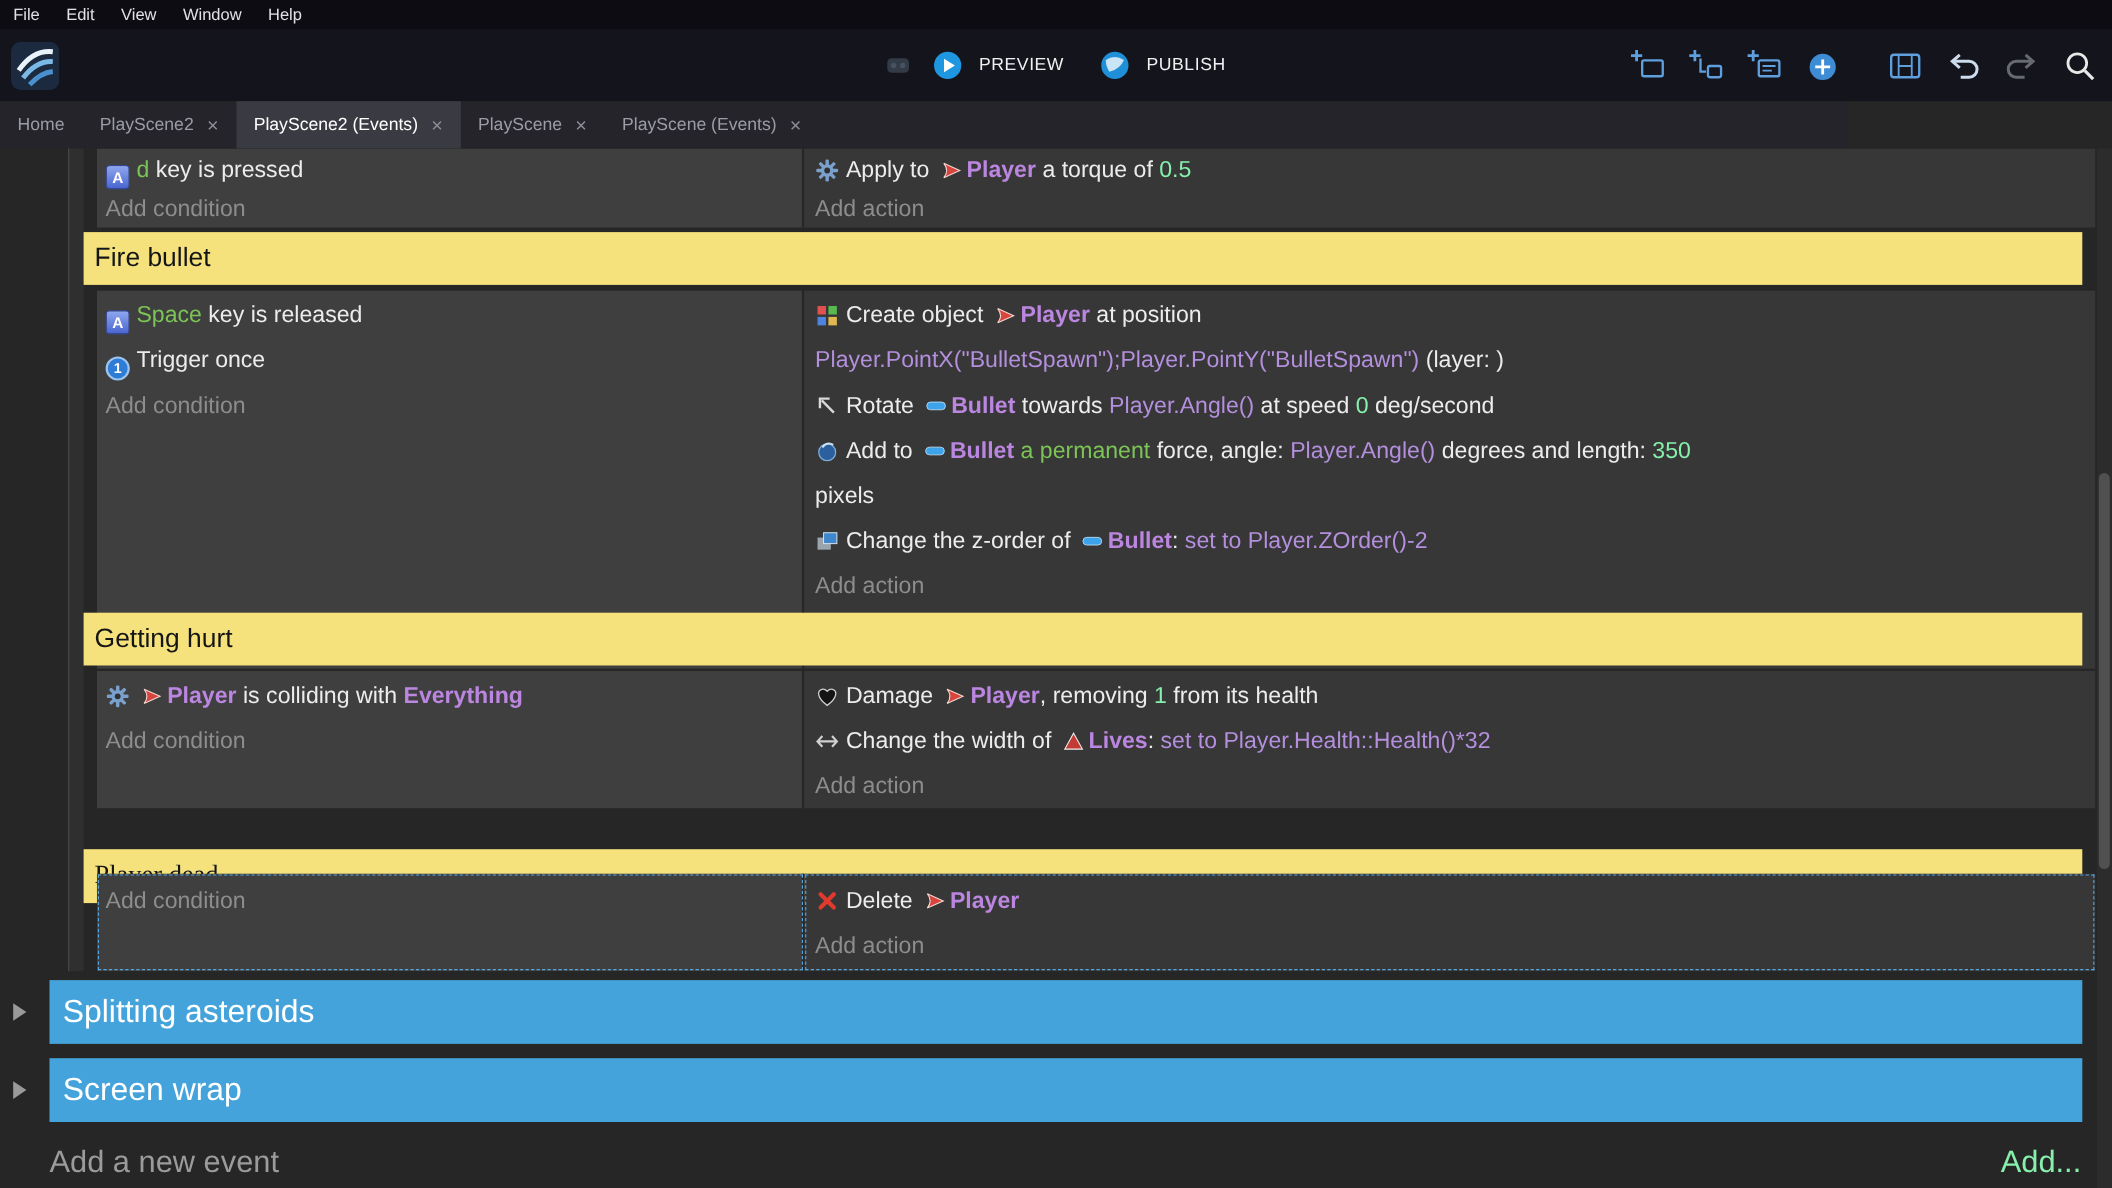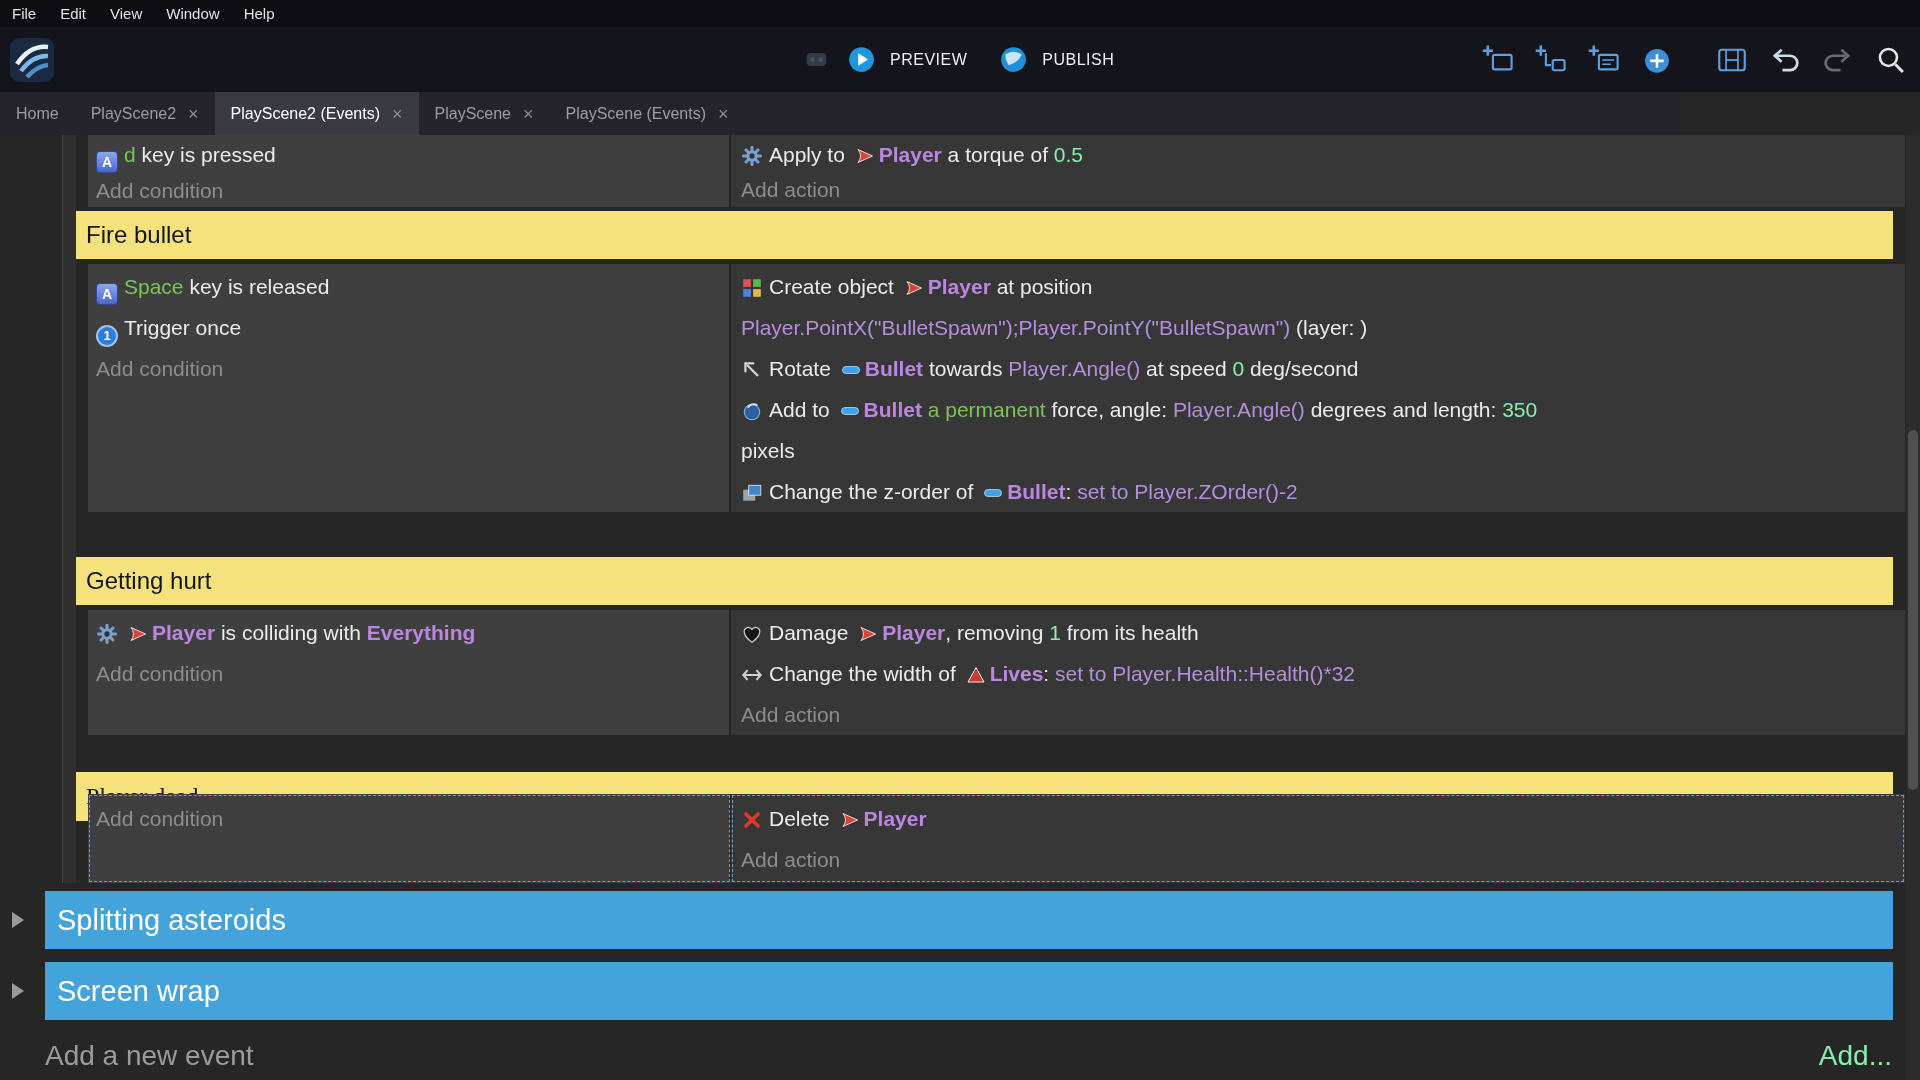--- a/index.html
+++ b/index.html
@@ -259,21 +259,21 @@
             <use href="#i-ship"></use>
           </svg><span class="obj">Player</span><span class="t"> a torque of </span><span class="num">0.5</span></div>
       <div class="line add">Add action</div>
     </div>
   </div>
 
   <div class="comment abs" style="top:211px; height:48px;">
       <span>Fire bullet</span>
     </div>
 
-  <div class="event abs" style="top:264px; height:248px;">
+  <div class="event abs" style="top:264px; height:344px;">
     <div class="cell cond">
       <div class="line"><span class="key-ic">A</span><span class="grn">Space</span><span class="t"> key is released</span></div>
       <div class="line"><span class="once-ic">1</span><span class="t">Trigger once</span></div>
       <div class="line add">Add condition</div>
     </div>
     <div class="cell act">
       <div class="line"><svg class="ic">
             <use href="#i-create"></use>
           </svg><span class="t">Create object </span><svg class="oic">
             <use href="#i-ship"></use>

